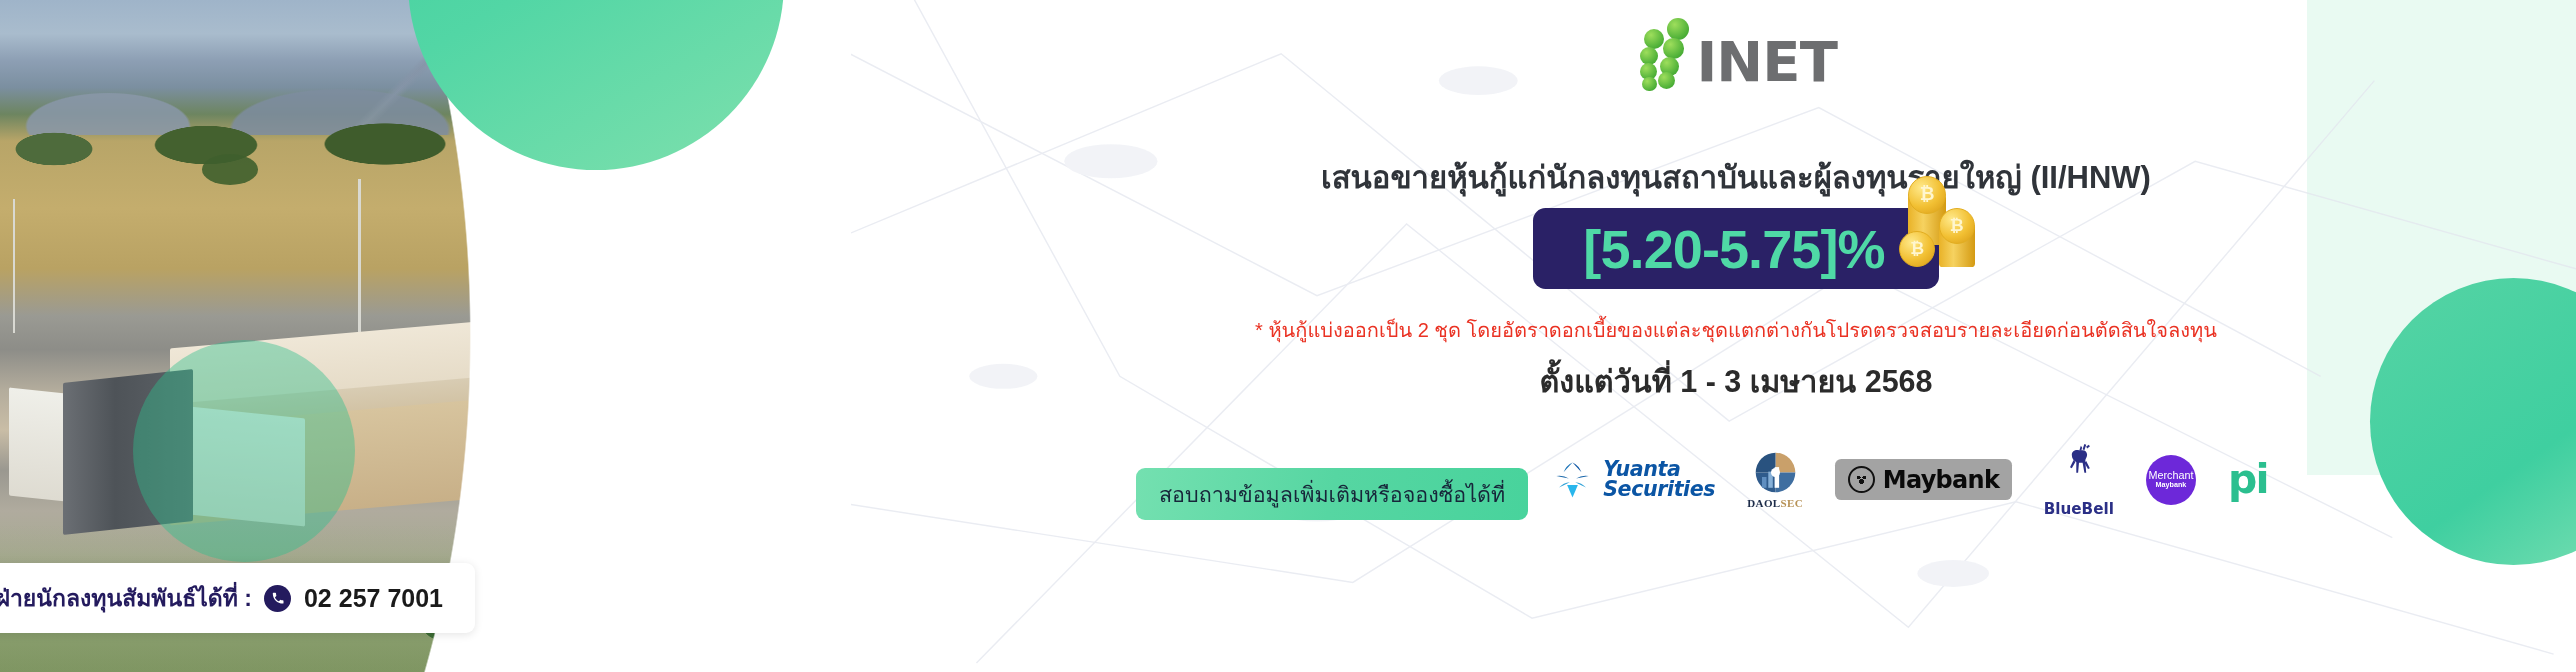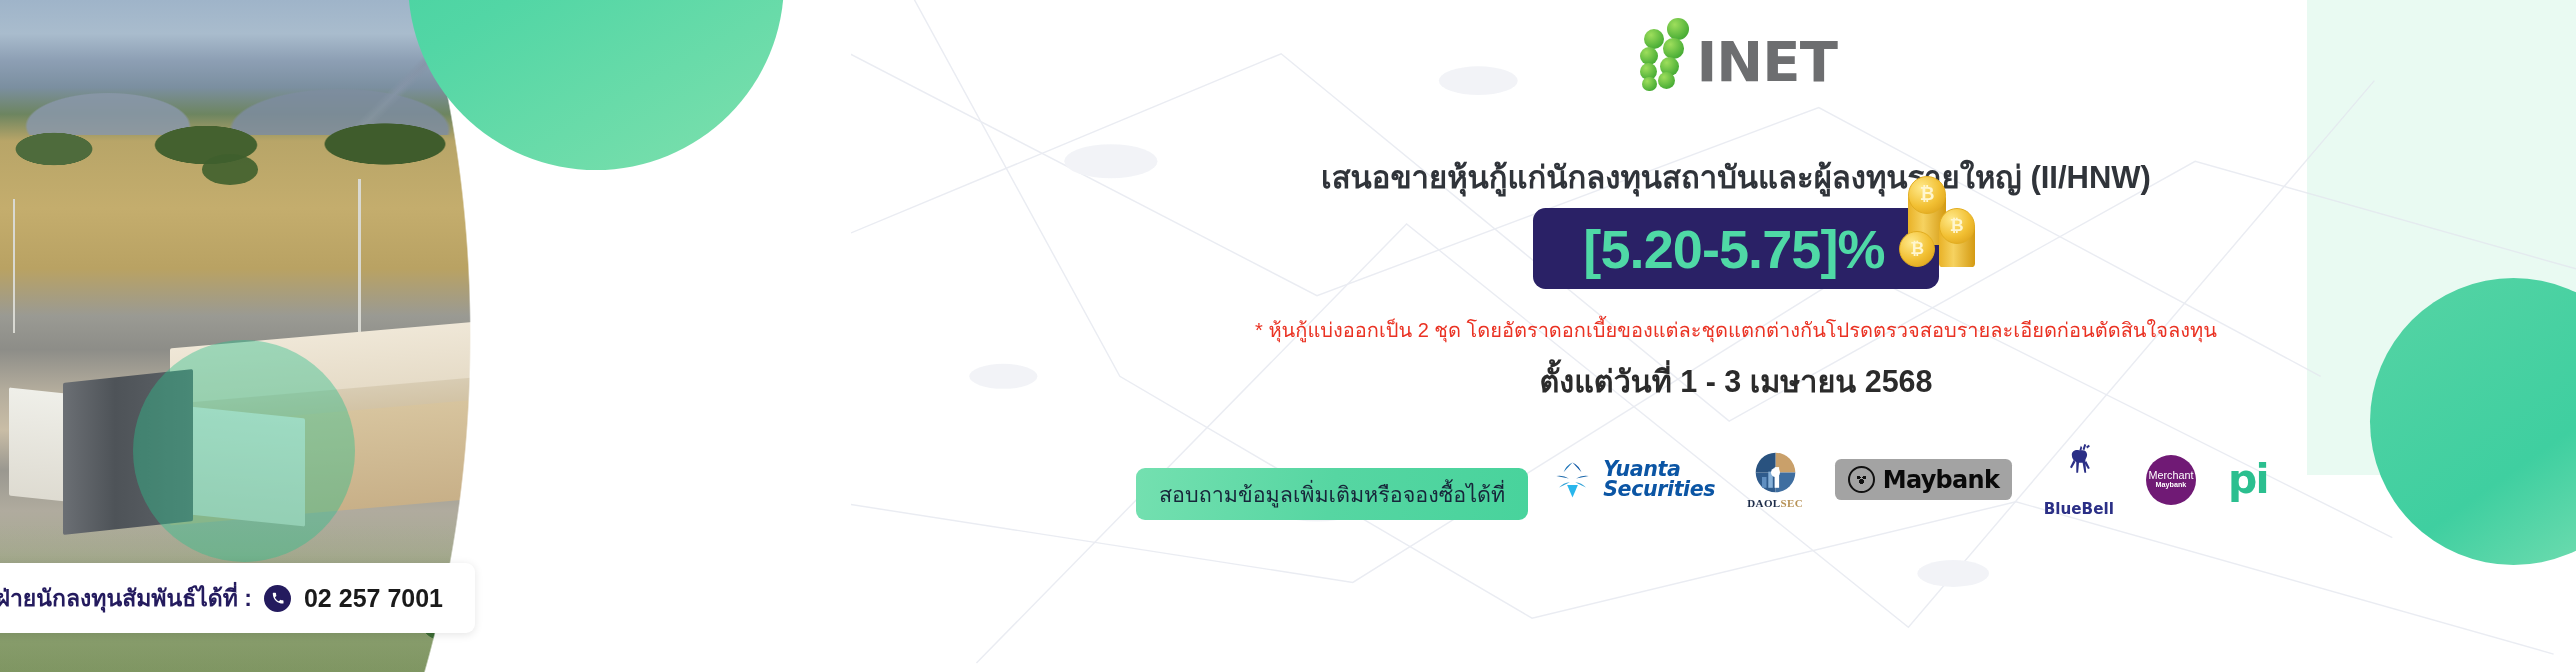--- a/index.html
+++ b/index.html
@@ -279,21 +279,21 @@
       radial-gradient(circle at 62% 42%, #111 0 1.8px, transparent 1.8px);
   }
   .mb-txt { font-size:24px; font-weight:700; color:#0a0a0a; letter-spacing:-0.7px;
             font-family:"DejaVu Sans", sans-serif; }
   
   .bluebell { flex-direction:column; gap:17px; align-items:center; }
   .bb-txt { font-size:15.2px; font-weight:700; color:#2b2f86;
             font-family:"DejaVu Sans", sans-serif; }
   
   .merchant {
-    width:50px; height:50px; border-radius:50%; background:#701a75;
+    width:50px; height:50px; border-radius:50%; background:#6d28d9;
     flex-direction:column; align-items:center; justify-content:center; color:#fff;
   }
   .mp1 { font-size:10.8px; font-weight:400; line-height:1.05; }
   .mp2 { font-size:7.2px; font-weight:700; line-height:1.05; }
   
   .pi-txt { font-size:41px; font-weight:700; color:#2bbf8f; letter-spacing:-1.8px;
             line-height:.8; font-family:"DejaVu Sans", sans-serif; }
 </style>
 </head>
 <body>

